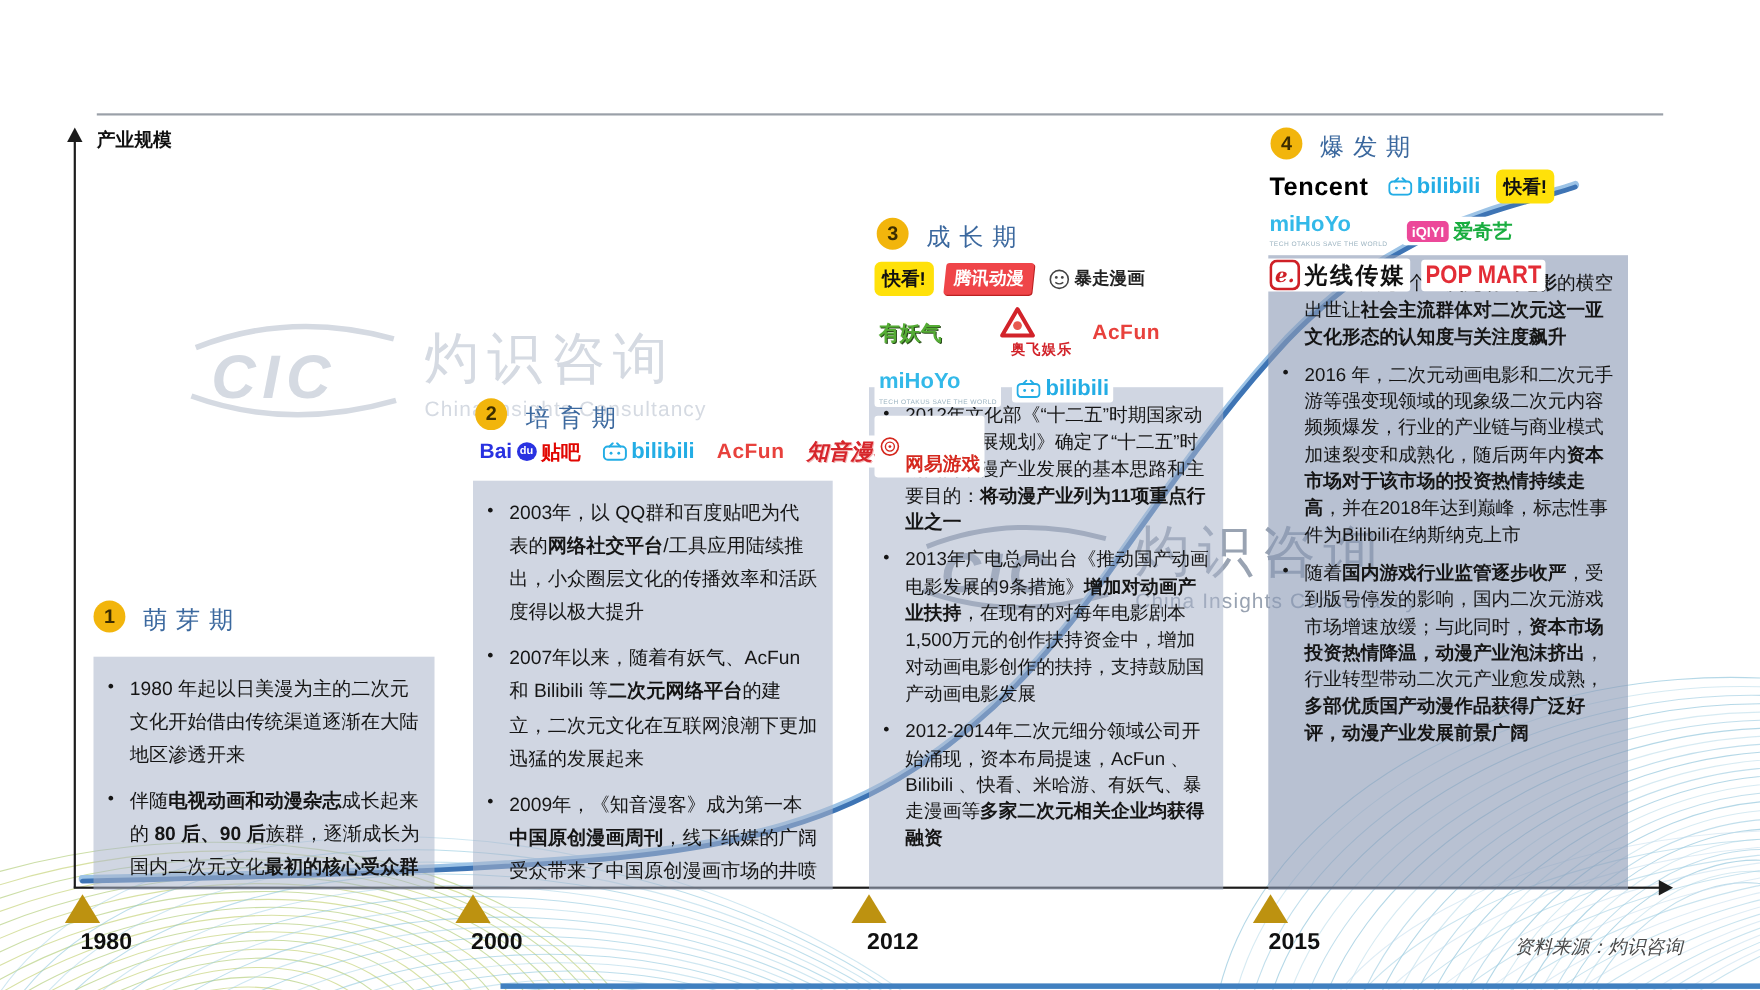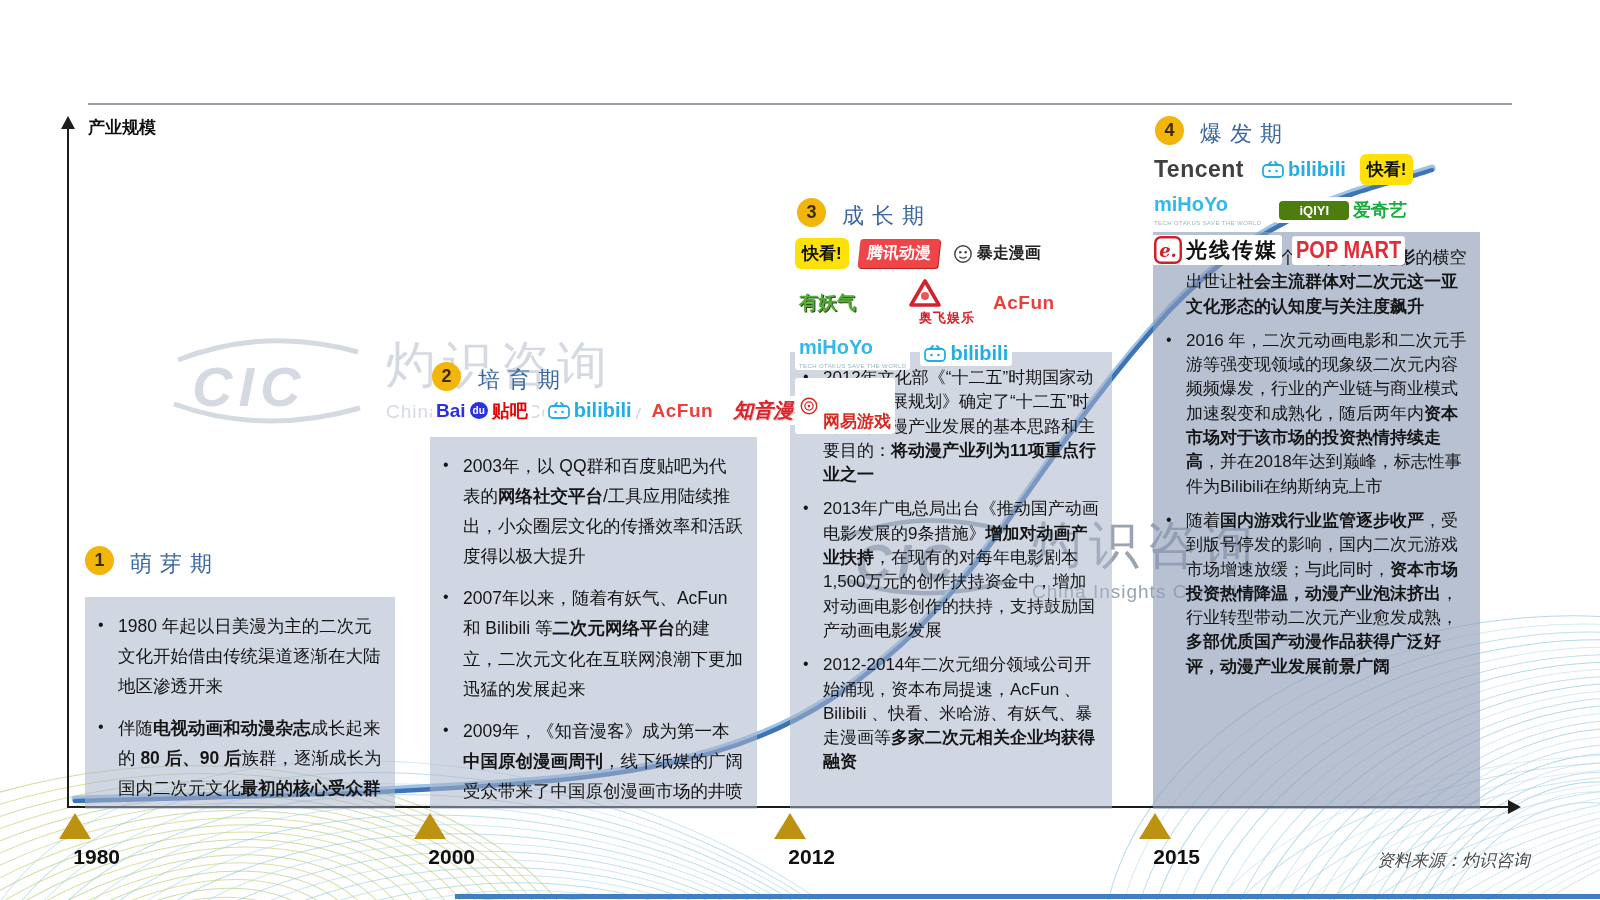--- a/index.html
+++ b/index.html
@@ -23,21 +23,21 @@
 
   
   .tmark{position:absolute;top:813px;width:0;height:0;border-left:16px solid transparent;
          border-right:16px solid transparent;border-bottom:26px solid #bd9210;z-index:2;}
   .tyear{position:absolute;top:845px;width:90px;text-align:right;font-size:21px;font-weight:700;color:#101010;z-index:2;}
 
   .source{position:absolute;left:1290px;top:849px;width:240px;text-align:right;
          font-family:"DejaVu Serif",serif;font-style:italic;font-size:17px;color:#4a4a4a;z-index:3;}
 
   
-  .wm{position:absolute;display:flex;align-items:flex-start;gap:14px;z-index:1;pointer-events:none;margin-top:44px;}
+  .wm{position:absolute;display:flex;align-items:flex-end;gap:14px;z-index:1;pointer-events:none;}
   .wm .wm-name{font-size:50px;letter-spacing:7px;font-weight:500;}
   .wm .wm-sub{font-size:19px;margin-top:2px;letter-spacing:1px;}
   .wm1{left:162px;top:288px;color:#d5dae2;}
   .wm2{left:828px;top:468px;color:#99a3b2;}
 
   
   .badge{position:absolute;width:29px;height:29px;border-radius:50%;background:#f2b50c;color:#3c2d00;
          font-size:18px;font-weight:700;display:flex;align-items:center;justify-content:center;z-index:4;}
   .stage-label{position:absolute;font-size:22px;color:#3b689e;letter-spacing:8px;font-weight:500;z-index:4;}
 
@@ -63,22 +63,22 @@
   .lg-kuaikan{background:#ffe10a;color:#111;font-weight:800;font-size:17px;padding:4px 7px;border-radius:6px;}
   .lg-txdm{background:#ef4549;color:#fff;font-weight:800;font-size:16px;padding:4px 8px;border-radius:3px;transform:skewX(-6deg);box-shadow:1px 1px 0 #b22;}
   .lg-baozou{color:#222;font-weight:700;font-size:16px;}
   .lg-yyq{color:#55ad35;font-weight:900;font-size:19px;text-shadow:1px 1px 0 #2c4d1d;}
   .lg-aofei{display:flex;flex-direction:column;align-items:center;gap:1px;}
   .lg-aofei .lbl{color:#d2232a;font-weight:800;font-size:13px;letter-spacing:1px;margin-left:45px;}
   .lg-mihoyo{display:flex;flex-direction:column;align-items:flex-start;line-height:1;text-align:center;}
   .lg-mihoyo .nm{color:#33b9e9;font-weight:800;font-size:20px;}
   .lg-mihoyo .tg{color:#9bb3c0;font-size:6px;letter-spacing:0.4px;margin-top:2px;}
   .lg-netease{color:#d5281e;font-weight:700;font-size:17px;margin-top:31px;}
-  .lg-tencent{color:#404040;font-weight:800;font-size:23px;letter-spacing:0.5px;}
-  .lg-iqiyi-badge{background:#4d7c0f;color:#fff;font-weight:800;font-size:13px;border-radius:4px;padding:2px 20px;}
+  .lg-tencent{color:#000000;font-weight:800;font-size:23px;letter-spacing:0.5px;}
+  .lg-iqiyi-badge{background:#ec4899;color:#fff;font-weight:800;font-size:13px;border-radius:4px;padding:2px 4px;}
   .lg-iqiyi-name{color:#19ad3f;font-weight:700;font-size:18px;}
   .lg-e{width:28px;height:28px;border-radius:7px;box-shadow:inset 0 0 0 2.5px #cf2026;display:flex;align-items:center;justify-content:center;
         color:#cf2026;font-family:"DejaVu Serif",serif;font-style:italic;font-weight:700;font-size:18px;background:#fff;}
   .lg-gx{color:#111;font-weight:700;font-size:21px;letter-spacing:2px;}
   .lg-popmart{color:#e32d36;font-weight:900;font-size:20px;letter-spacing:0px;transform:scaleY(1.15);}
 
   .curve-svg{position:absolute;left:0;top:0;z-index:2;pointer-events:none;}
   .waves{position:absolute;z-index:0;pointer-events:none;}
   #waves-left{left:0;bottom:0;}
   #waves-right{right:0;bottom:0;}

